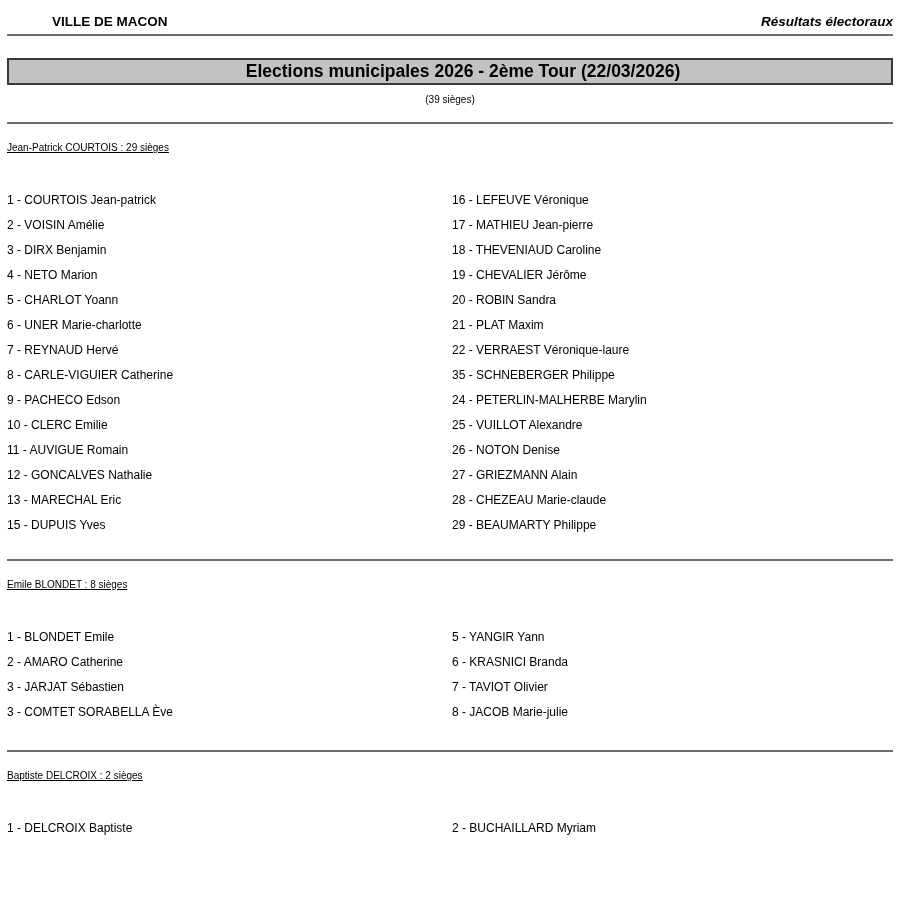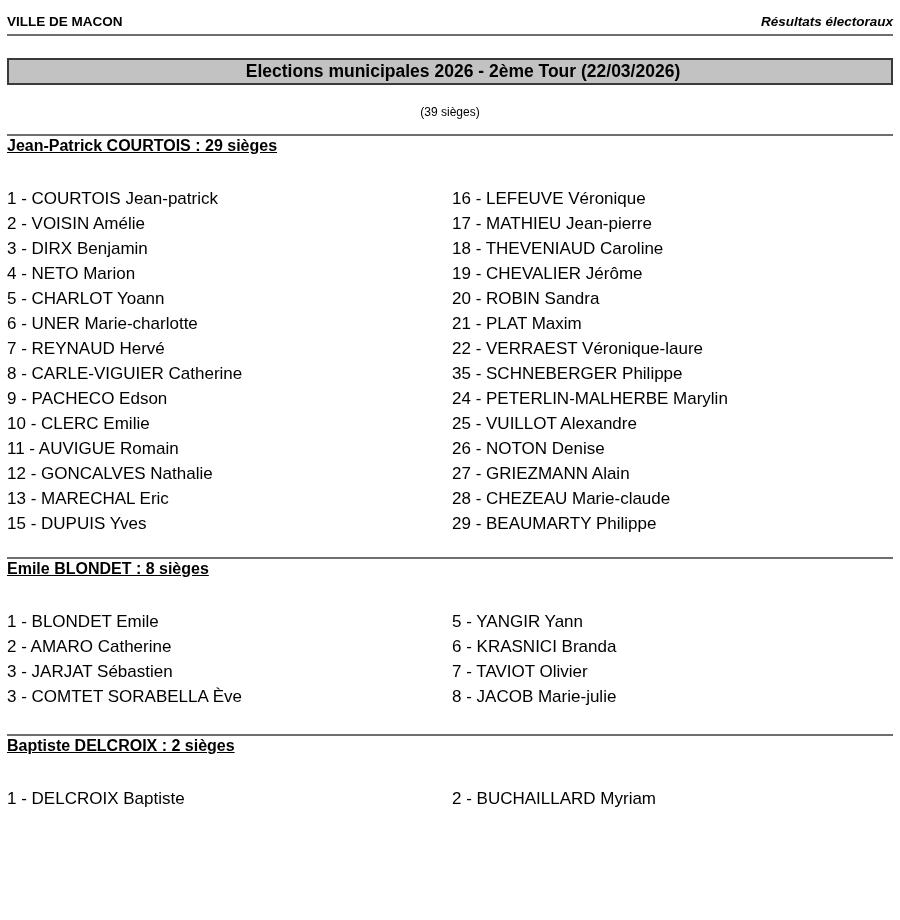--- a/index.html
+++ b/index.html
@@ -15,20 +15,21 @@
     width: 900px; height: 920px;
     padding: 14px 7px 0 7px;
   }
   .doc-header {
     display: flex;
     justify-content: space-between;
     align-items: baseline;
     font-size: 13.5px;
     font-weight: bold;
     line-height: 15px;
+    margin-left: 45px;
   }
   .doc-header .right-label { font-style: italic; }
   .rule {
     border: none;
     border-top: 2px solid #6e6e6e;
     height: 0;
   }
   .header-rule { margin-top: 5px; }
   .title-banner {
     margin-top: 22px;
@@ -42,46 +43,46 @@
     padding-left: 26px;
   }
   .subtitle {
     margin-top: 11px;
     text-align: center;
     font-weight: bold;
     font-size: 15.5px;
     line-height: 16px;
   }
   .seats-total {
-    margin-top: 20px;
+    margin-top: 8px;
     text-align: center;
-    font-size: 12px;
+    font-size: 10px;
     line-height: 14px;
   }
   .section-rule-1 { margin-top: 15px; }
   .section-rule-2 { margin-top: 21px; }
   .section-rule-3 { margin-top: 25px; }
   .list-heading {
-    margin-top: 1px;
-    font-size: 16px;
-    font-weight: bold;
+    margin-top: 15px;
+    font-size: 10px;
+    font-weight: normal;
     text-decoration: underline;
     line-height: 17px;
   }
   .columns {
     margin-top: 32px;
     display: flex;
   }
   .col {
     list-style: none;
   }
   .col-left { width: 445px; flex: 0 0 445px; }
   .col-right { flex: 1; }
   .col li {
-    font-size: 17px;
+    font-size: 12px;
     line-height: 25px;
     height: 25px;
     white-space: nowrap;
   }
 </style>
 </head>
 <body>
 
 <div class="page">
 

